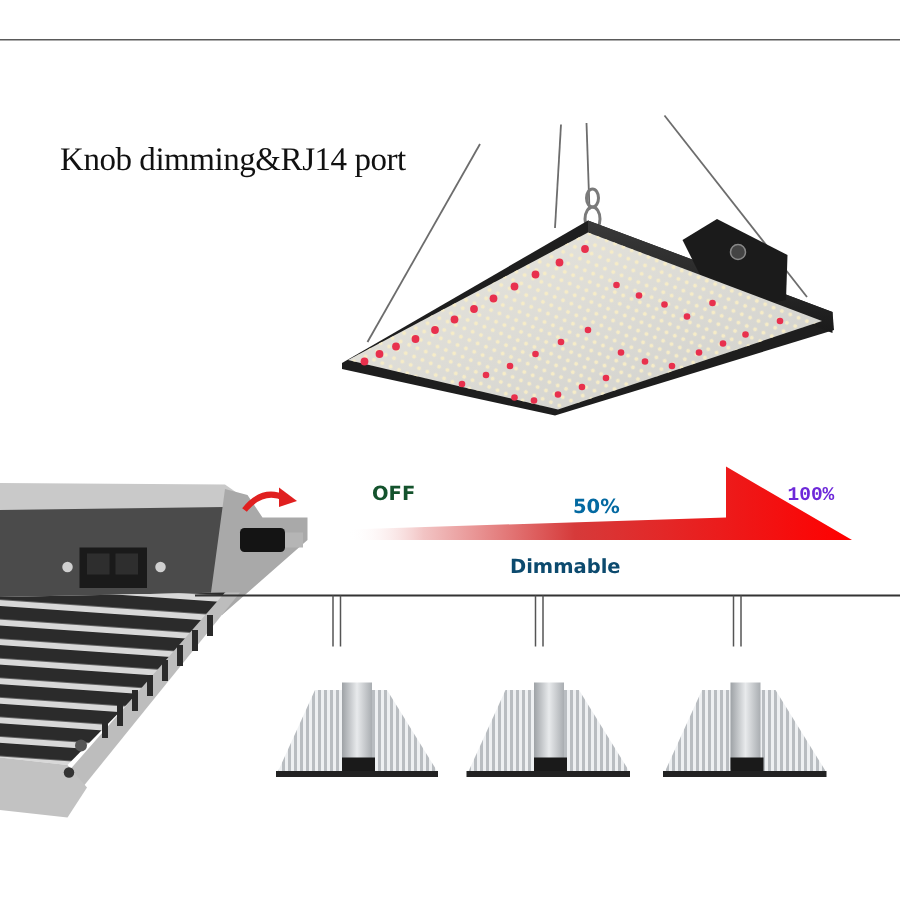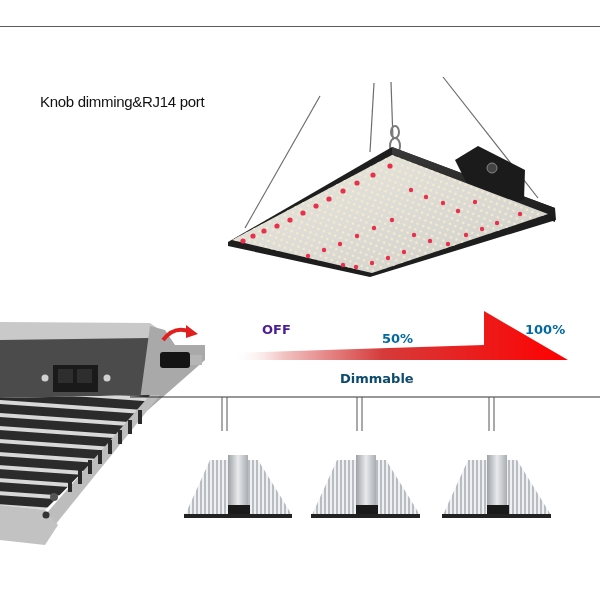--- a/index.html
+++ b/index.html
@@ -1,19 +1,19 @@
 <!DOCTYPE html>
 <html><head>
 <meta charset="utf-8">
 <style>
   html, body { margin: 0; padding: 0; background: #ffffff; }
   body { width: 600px; height: 600px; position: relative; overflow: hidden; font-family: "DejaVu Sans", sans-serif; }
   .abs { position: absolute; }
   .top-rule { left: 0; top: 26px; width: 600px; height: 1px; background: #5a5a5a; }
-  .headline { left: 40px; top: 93px; font-size: 15px; color: #111; letter-spacing: -0.3px; white-space: nowrap; font-family: Liberation Sans, sans-serif; }
+  .headline { left: 40px; top: 93px; font-size: 22px; color: #111; letter-spacing: -0.3px; white-space: nowrap; font-family: Liberation Serif, serif; }
   .lbl { font-size: 13px; font-weight: bold; white-space: nowrap; }
   svg { position: absolute; left: 0; top: 0; }
 </style>
 </head>
 <body>
 
 <div class="abs top-rule"></div>
 
 <div class="abs headline">Knob dimming&amp;RJ14 port</div>
 
@@ -177,16 +177,16 @@
     <rect x="311" y="514" width="109" height="4" fill="#222"></rect>
   </g>
   <g>
     <polygon points="468,460 517,460 551,515 443,515" fill="url(#finPattern)"></polygon>
     <rect x="487" y="455" width="20" height="58" fill="url(#finGrad)"></rect>
     <rect x="487" y="505" width="22" height="12" fill="#1a1a1a"></rect>
     <rect x="442" y="514" width="109" height="4" fill="#222"></rect>
   </g>
 </svg>
 
-<div class="abs lbl" style="left:248px; top:322px; color:#4c1d95;margin-left:14px;">OFF</div>
+<div class="abs lbl" style="left:248px; top:322px; color:#14532d;">OFF</div>
 <div class="abs lbl" style="left:382px; top:331px; color:#0369a1;">50%</div>
-<div class="abs lbl" style="left:525px; top:322px; color:#0369a1;">100%</div>
+<div class="abs lbl" style="left:525px; top:322px; color:#6d28d9;font-family:Liberation Mono, monospace;">100%</div>
 <div class="abs lbl" style="left:340px; top:371px; color:#0c4a6e;">Dimmable</div>
 
 </body></html>

